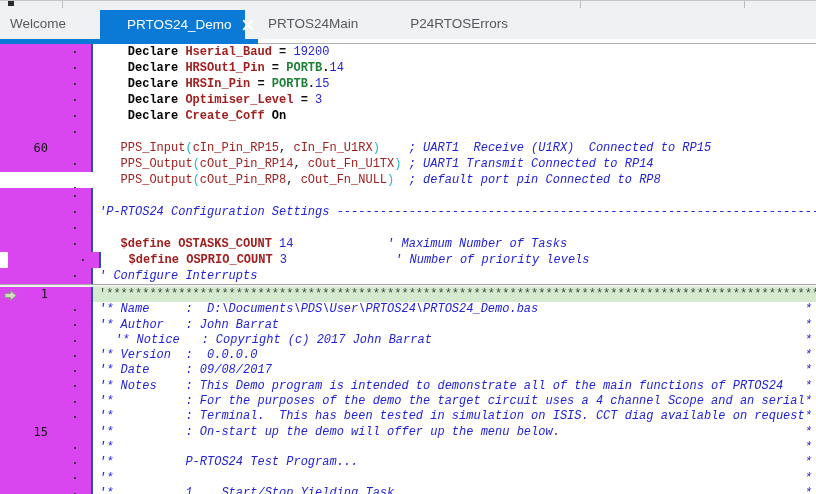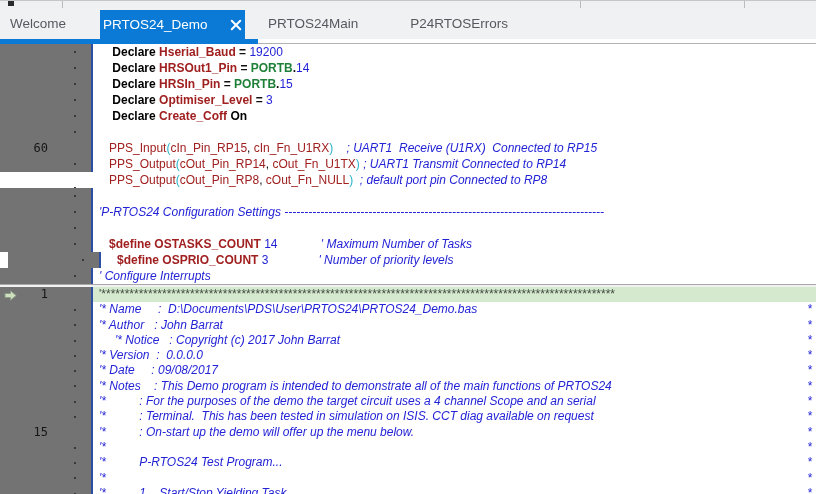--- a/index.html
+++ b/index.html
@@ -5,43 +5,43 @@
   html,body{margin:0;padding:0;}
   body{width:816px;height:494px;position:relative;overflow:hidden;background:#ffffff;
        font-family:"Liberation Sans","DejaVu Sans",sans-serif;}
   
   .top-strip{position:absolute;left:0;top:0;width:816px;height:8px;background:#eff0f1;border-top:1px solid #c4c6c8;box-sizing:border-box;}
   .strip-mark{position:absolute;left:8px;top:0;width:6px;height:5px;background:#2b2b2b;}
   .strip-sep{position:absolute;top:0;width:1px;height:8px;background:#b9bcbe;}
   .tab-bar{position:absolute;left:0;top:8px;width:816px;height:31px;background:#f0f1f3;display:flex;align-items:stretch;}
   .tab{display:flex;align-items:center;color:#55595f;font-size:13.5px;cursor:default;}
   .tab-welcome{width:100px;padding-left:10px;box-sizing:border-box;}
-  .tab-active{margin-top:2px;width:145px;background:#0b7ad6;color:#ffffff;padding:0 3px;box-sizing:border-box;justify-content:space-between;}
+  .tab-active{margin-top:2px;width:145px;background:#0b7ad6;color:#ffffff;padding:0 27px;box-sizing:border-box;justify-content:flex-start;}
   .tab-m1{margin-left:13px;padding:0 10px;align-items:center;}
   .tab-m2{margin-left:32px;padding:0 10px;}
   .close-x{position:relative;width:12px;height:12px;display:inline-block;margin-left:10px;}
   .close-x::before,.close-x::after{content:"";position:absolute;left:-1px;top:5px;width:14px;height:2px;background:#ffffff;border-radius:1px;}
   .close-x::before{transform:rotate(45deg);}
   .close-x::after{transform:rotate(-45deg);}
   .tab-underline{position:absolute;left:0;top:39px;width:258px;height:5px;background:#0b7ad6;}
   .tab-hairline{position:absolute;left:258px;top:43px;width:558px;height:1px;background:#b0b3b6;}
   
   .editor{position:absolute;left:0;top:44px;width:816px;height:450px;background:#ffffff;}
   .pane{width:816px;overflow:hidden;}
   #top-pane{height:240px;}
   .pane-divider{height:3px;background:#f1f1f1;border-top:1px solid #a9a9a9;box-sizing:border-box;}
   #bottom-pane{height:207px;}
   .ed-row{display:flex;width:816px;}
-  .gutter-cell{position:relative;width:93px;flex:none;background:#737373;border-right:2px solid #2d4fa1;box-sizing:border-box;}
+  .gutter-cell{position:relative;width:93px;flex:none;background:#d946ef;border-right:2px solid #2d4fa1;box-sizing:border-box;}
   .lnum{position:absolute;left:0;top:0;width:48px;text-align:right;
         font-family:"DejaVu Sans Mono","Liberation Mono",monospace;font-size:12px;color:#161616;}
   .ldot{position:absolute;left:74px;width:2px;height:2px;background:#3a3a3a;}
   .arrow-ico{position:absolute;left:4px;top:1px;}
   .code-cell{position:relative;flex:1;overflow:hidden;white-space:pre;padding-left:6px;box-sizing:border-box;
-             font-family:Liberation Sans, sans-serif;font-size:12px;color:#101010;}
+             font-family:Liberation Mono, monospace;font-size:12px;color:#101010;}
   .hl-green{background:#d5e9cf;}
   .trail-star{position:absolute;right:4px;top:0;color:#2323d6;font-style:italic;}
   
   .t-p{color:#101010;}
   .t-o{color:#101010;font-weight:bold;}
   .t-k{color:#000000;font-weight:bold;}
   .t-i{color:#a02020;font-weight:bold;}
   .t-f{color:#a02020;}
   .t-n{color:#2323d6;}
   .t-g{color:#1f8038;font-weight:bold;}

